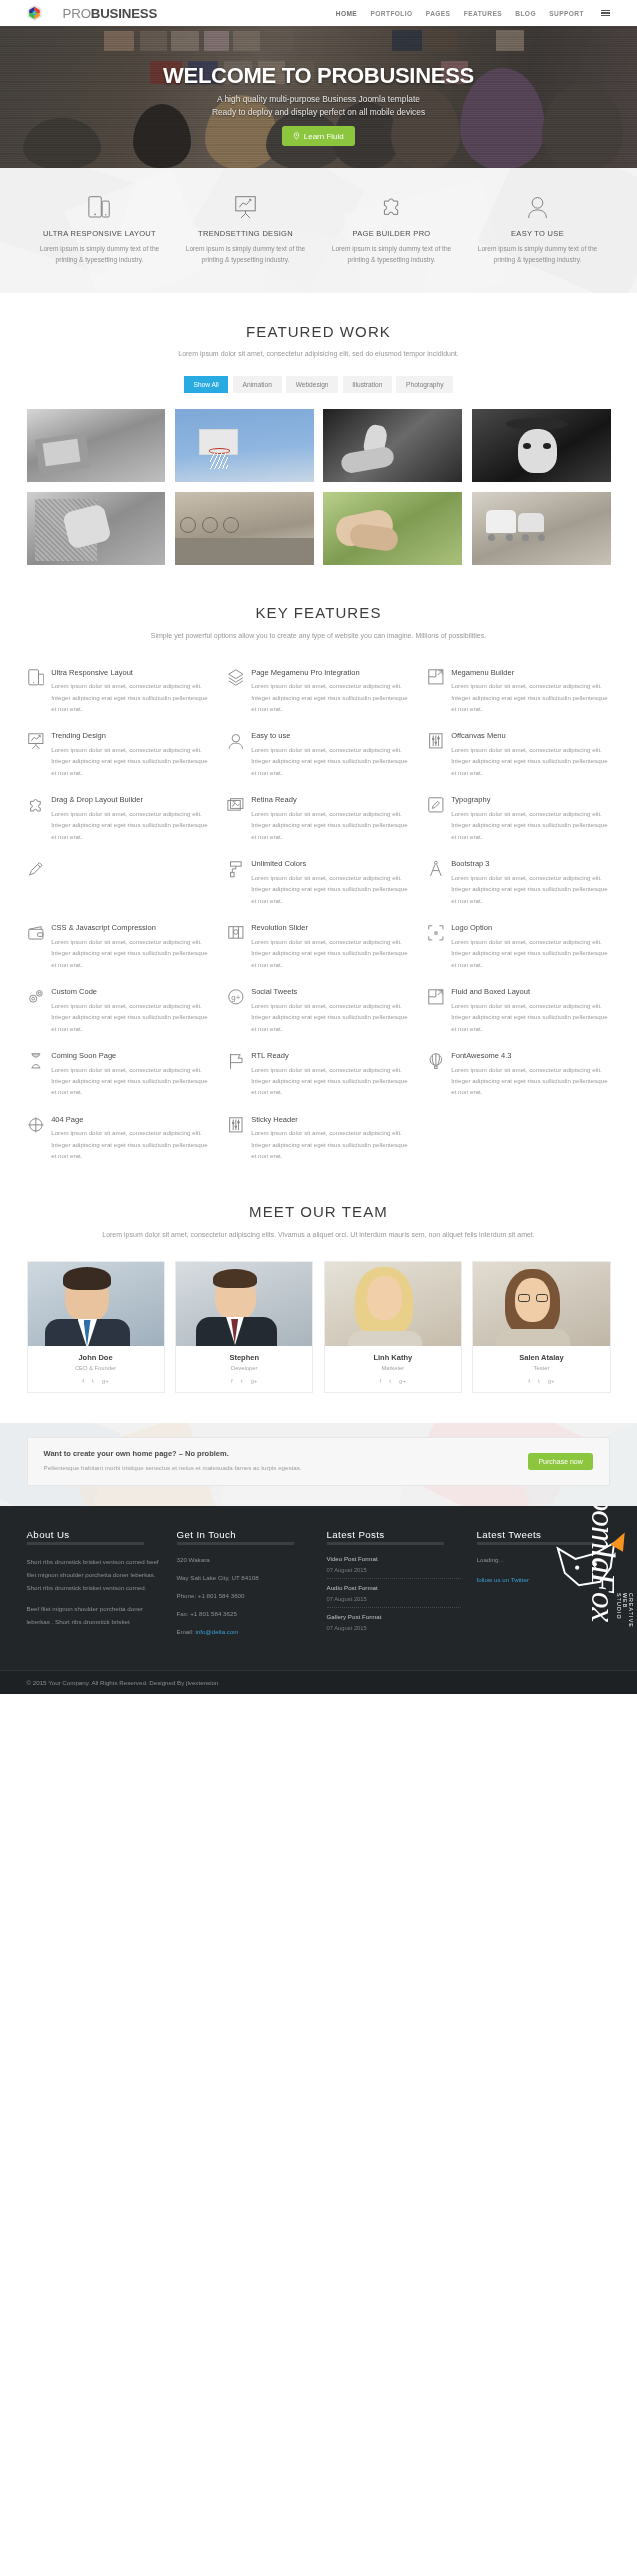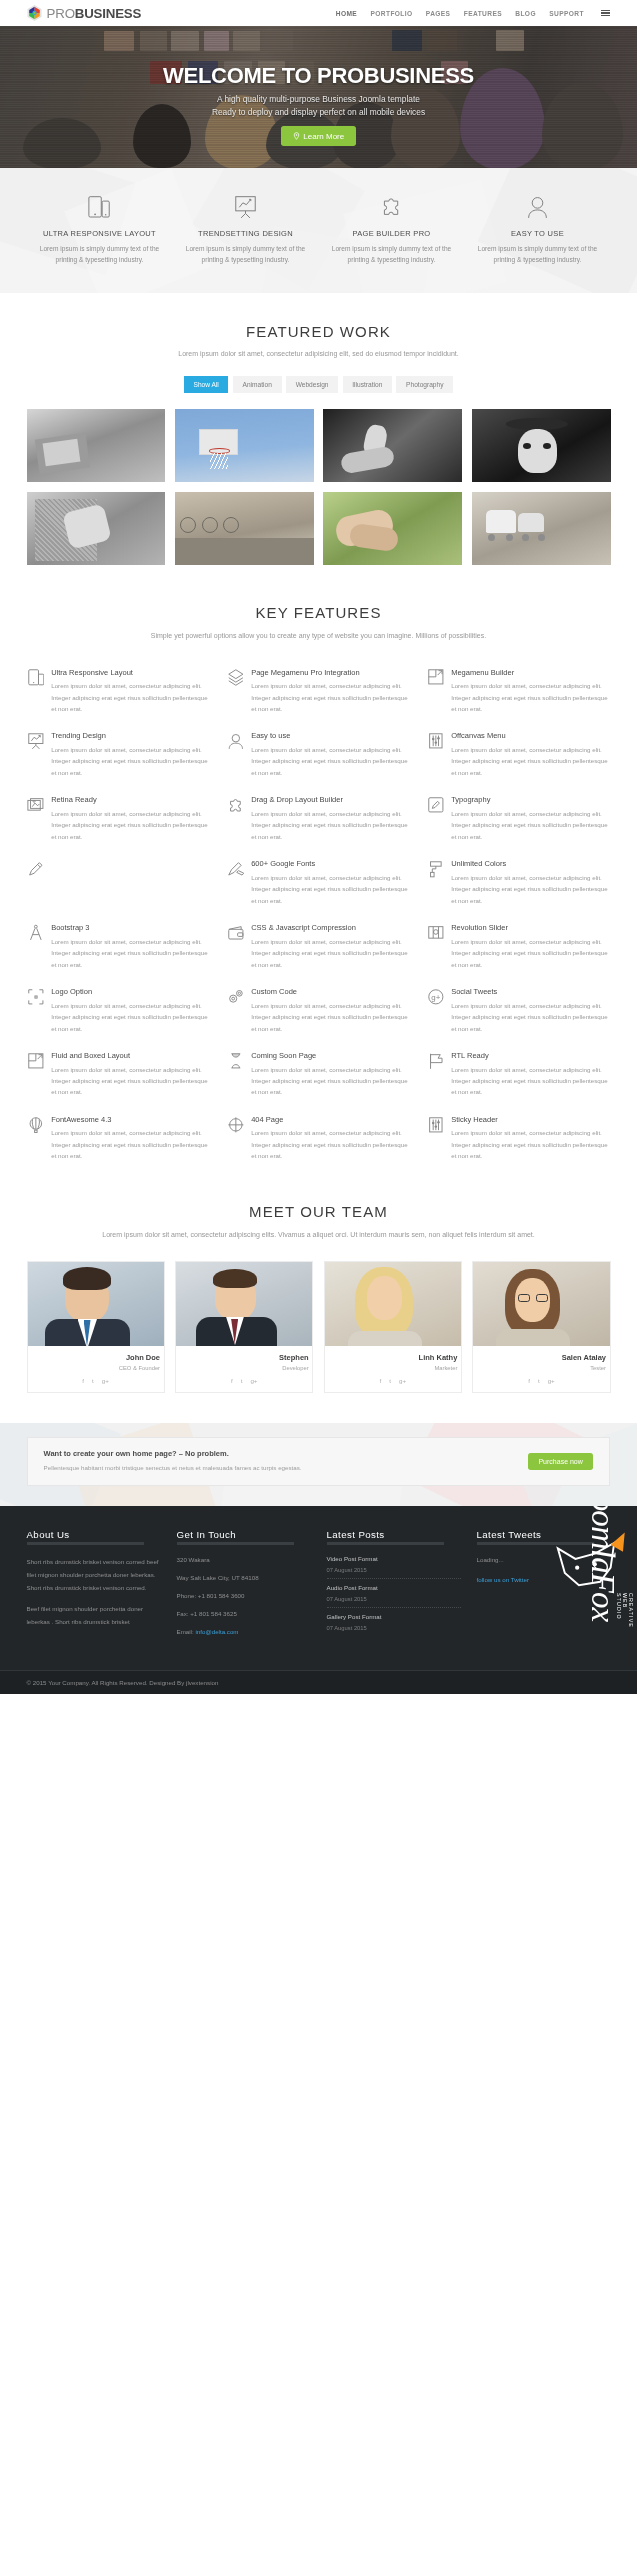--- a/index.html
+++ b/index.html
@@ -12,21 +12,21 @@
     -webkit-font-smoothing: antialiased;
   }
   .wrap { width: 637px; position: relative; overflow: hidden; }
   .container { width: 584px; margin: 0 auto; }
 
   
   .header {
     height: 26px; background: #fff; display: flex; align-items: center;
     justify-content: space-between; padding: 0 26.6px; position: relative; z-index: 40;
   }
-  .brand { display: flex; align-items: center; gap: 5px; }
+  .brand { display: flex; align-items: center; gap: 21px; }
   .brand-mark { width: 15px; height: 16px; position: relative; }
   .brand-mark svg { display: block; }
   .brand-text { font-size: 13.3px; letter-spacing: -0.2px; color: #888; font-weight: 400; }
   .brand-text b { color: #4a4a4a; font-weight: 700; }
   .nav { display: flex; align-items: center; gap: 13.3px; }
   .nav a {
     font-size: 6.6px; letter-spacing: 0.4px; color: #8b8b8b; text-decoration: none;
     text-transform: uppercase; font-weight: 700; font-family: "Liberation Sans", sans-serif;
   }
   .nav a.active { color: #6f6f6f; }
@@ -111,21 +111,21 @@
   .kf-ico svg { display: block; }
   .kf-body { flex: 1; }
   .kf-name { font-size: 7.5px; color: #4a4a4a; margin-bottom: 3.5px; font-weight: 400; }
   .kf-desc { font-size: 6.2px; color: #9a9a9a; line-height: 1.85; }
 
   
   .team { padding-top: 41px; padding-bottom: 30px; }
   .team-grid { display: grid; grid-template-columns: repeat(4, 1fr); gap: 10.6px; margin-top: 21px; }
   .member { background: #fff; border: 0.9px solid #ececec; }
   .m-photo { height: 84px; position: relative; overflow: hidden; }
-  .m-info { text-align: right; padding: 7px 3.5px 8px; }
+  .m-info { text-align: center; padding: 7px 3.5px 8px; }
   .m-name { font-size: 7.5px; color: #3f3f3f; font-weight: 700; }
   .m-role { font-size: 5.8px; color: #a5a5a5; margin-top: 2.7px; }
   .m-social { display: flex; justify-content: center; gap: 8px; margin-top: 6.2px; }
   .m-social span { font-size: 6.2px; color: #b0b0b0; cursor: pointer; }
 
   
   .cta-outer { position: relative; overflow: hidden; background: #f1f1f1; padding: 14px 0 19.5px; }
   .cta-box {
     position: relative; z-index: 4; background: #f7f7f7; border: 0.9px solid #e6e6e6;
     margin: 0 26.6px; padding: 11.5px 16px; display: flex; align-items: flex-start;
@@ -240,21 +240,21 @@
       <div class="hero-title">WELCOME TO PROBUSINESS</div>
       <div class="hero-sub">A high quality multi-purpose Business Joomla template</div>
       <div class="hero-sub two">Ready to deploy and display perfect on all mobile devices</div>
       <button class="btn-learn">
         <span>
           <svg width="7" height="8" viewBox="0 0 10 12">
               <path d="M5 1a3.4 3.4 0 00-3.4 3.4C1.6 7 5 11 5 11s3.4-4 3.4-6.6A3.4 3.4 0 005 1z" fill="none" stroke="#fff" stroke-width="1.1"></path>
               <circle cx="5" cy="4.4" r="1.1" fill="#fff"></circle>
             </svg>
         </span>
-        <span>Learn More</span>
+        <span>Learn Fluid</span>
       </button>
     </div>
   </div>
 
   <div class="strip">
     <div class="poly" style="left:-17.7px;top:-8.9px;width:142px;height:97px;background:#ededed;transform:rotate(18deg);"></div>
     <div class="poly" style="left:80px;top:17.7px;width:115px;height:106px;background:#f7f7f7;transform:rotate(-22deg);"></div>
     <div class="poly" style="left:212px;top:-17.7px;width:133px;height:115px;background:#efefef;transform:rotate(30deg);"></div>
     <div class="poly" style="left:354px;top:26.6px;width:142px;height:106px;background:#f6f6f6;transform:rotate(-14deg);"></div>
     <div class="poly" style="left:496px;top:-13.3px;width:159px;height:124px;background:#ebebeb;transform:rotate(24deg);"></div>
@@ -456,72 +456,60 @@
               </svg>
             </div>
             <div class="kf-body">
               <div class="kf-name">Offcanvas Menu</div>
               <div class="kf-desc">Lorem ipsum dolor sit amet, consectetur adipiscing elit. Integer adipiscing erat eget risus sollicitudin pellentesque et non erat.</div>
             </div>
           </div>
           <div class="kf-item">
             <div class="kf-ico">
               <svg width="17.7" height="18.6" viewBox="0 0 20 21">
+                <path d="M4 6h3.6a2 2 0 114 0H15v3.6a2 2 0 100 4V17h-3.4a2 2 0 10-4 0H4v-3.4a2 2 0 100-4z" fill="none" stroke="#8a8a8a" stroke-width="1.1"></path>
+              </svg>
+            </div>
+            <div class="kf-body">
+              <div class="kf-name">Drag &amp; Drop Layout Builder</div>
+              <div class="kf-desc">Lorem ipsum dolor sit amet, consectetur adipiscing elit. Integer adipiscing erat eget risus sollicitudin pellentesque et non erat.</div>
+            </div>
+          </div>
+          <div class="kf-item">
+            <div class="kf-ico">
+              <svg width="17.7" height="18.6" viewBox="0 0 20 21">
                 <rect x="1" y="5" width="14" height="11" fill="none" stroke="#8a8a8a" stroke-width="1.1"></rect>
                 <rect x="4" y="3" width="14" height="11" fill="none" stroke="#8a8a8a" stroke-width="1.1"></rect>
                 <polyline points="6,12 9,8 12,11 14,9" fill="none" stroke="#8a8a8a" stroke-width="1.1"></polyline>
                 <circle cx="8" cy="6" r="1.1" fill="none" stroke="#8a8a8a" stroke-width="1.1"></circle>
               </svg>
             </div>
             <div class="kf-body">
               <div class="kf-name">Retina Ready</div>
               <div class="kf-desc">Lorem ipsum dolor sit amet, consectetur adipiscing elit. Integer adipiscing erat eget risus sollicitudin pellentesque et non erat.</div>
             </div>
           </div>
           <div class="kf-item">
             <div class="kf-ico">
               <svg width="17.7" height="18.6" viewBox="0 0 20 21">
-                <path d="M4 6h3.6a2 2 0 114 0H15v3.6a2 2 0 100 4V17h-3.4a2 2 0 10-4 0H4v-3.4a2 2 0 100-4z" fill="none" stroke="#8a8a8a" stroke-width="1.1"></path>
-              </svg>
-            </div>
-            <div class="kf-body">
-              <div class="kf-name">Drag &amp; Drop Layout Builder</div>
-              <div class="kf-desc">Lorem ipsum dolor sit amet, consectetur adipiscing elit. Integer adipiscing erat eget risus sollicitudin pellentesque et non erat.</div>
-            </div>
-          </div>
-          <div class="kf-item">
-            <div class="kf-ico">
-              <svg width="17.7" height="18.6" viewBox="0 0 20 21">
                 <rect x="2" y="2" width="16" height="16" rx="1.4" fill="none" stroke="#8a8a8a" stroke-width="1.1"></rect>
                 <path d="M6 14l1-3 5-5 2 2-5 5z" fill="none" stroke="#8a8a8a" stroke-width="1.1"></path>
               </svg>
             </div>
             <div class="kf-body">
               <div class="kf-name">Typography</div>
               <div class="kf-desc">Lorem ipsum dolor sit amet, consectetur adipiscing elit. Integer adipiscing erat eget risus sollicitudin pellentesque et non erat.</div>
             </div>
           </div>
           <div class="kf-item">
             <div class="kf-ico">
               <svg width="17.7" height="18.6" viewBox="0 0 20 21">
                 <path d="M3 17l2-5 9-9 3 3-9 9z" fill="none" stroke="#8a8a8a" stroke-width="1.1"></path>
                 <line x1="12" y1="5" x2="15" y2="8" fill="none" stroke="#8a8a8a" stroke-width="1.1"></line>
               </svg>
-            </div>
-          </div>
-          <div class="kf-item">
-            <div class="kf-ico">
-              <svg width="17.7" height="18.6" viewBox="0 0 20 21">
-                <path d="M2 17l3-6 8-8 3 3-8 8z" fill="none" stroke="#8a8a8a" stroke-width="1.1"></path>
-                <path d="M17 17l-6-3 2-2 6 3z" fill="none" stroke="#8a8a8a" stroke-width="1.1"></path>
-              </svg>
-            </div>
-            <div class="kf-body">
-              <div class="kf-name">600+ Google Fonts</div>
-              <div class="kf-desc">Lorem ipsum dolor sit amet, consectetur adipiscing elit. Integer adipiscing erat eget risus sollicitudin pellentesque et non erat.</div>
             </div>
           </div>
           <div class="kf-item">
             <div class="kf-ico">
               <svg width="17.7" height="18.6" viewBox="0 0 20 21">
                 <rect x="4" y="2" width="12" height="5" fill="none" stroke="#8a8a8a" stroke-width="1.1"></rect>
                 <path d="M10 7v3H6v4" fill="none" stroke="#8a8a8a" stroke-width="1.1"></path>
                 <rect x="4" y="14" width="4" height="5" fill="none" stroke="#8a8a8a" stroke-width="1.1"></rect>
               </svg>
             </div>

